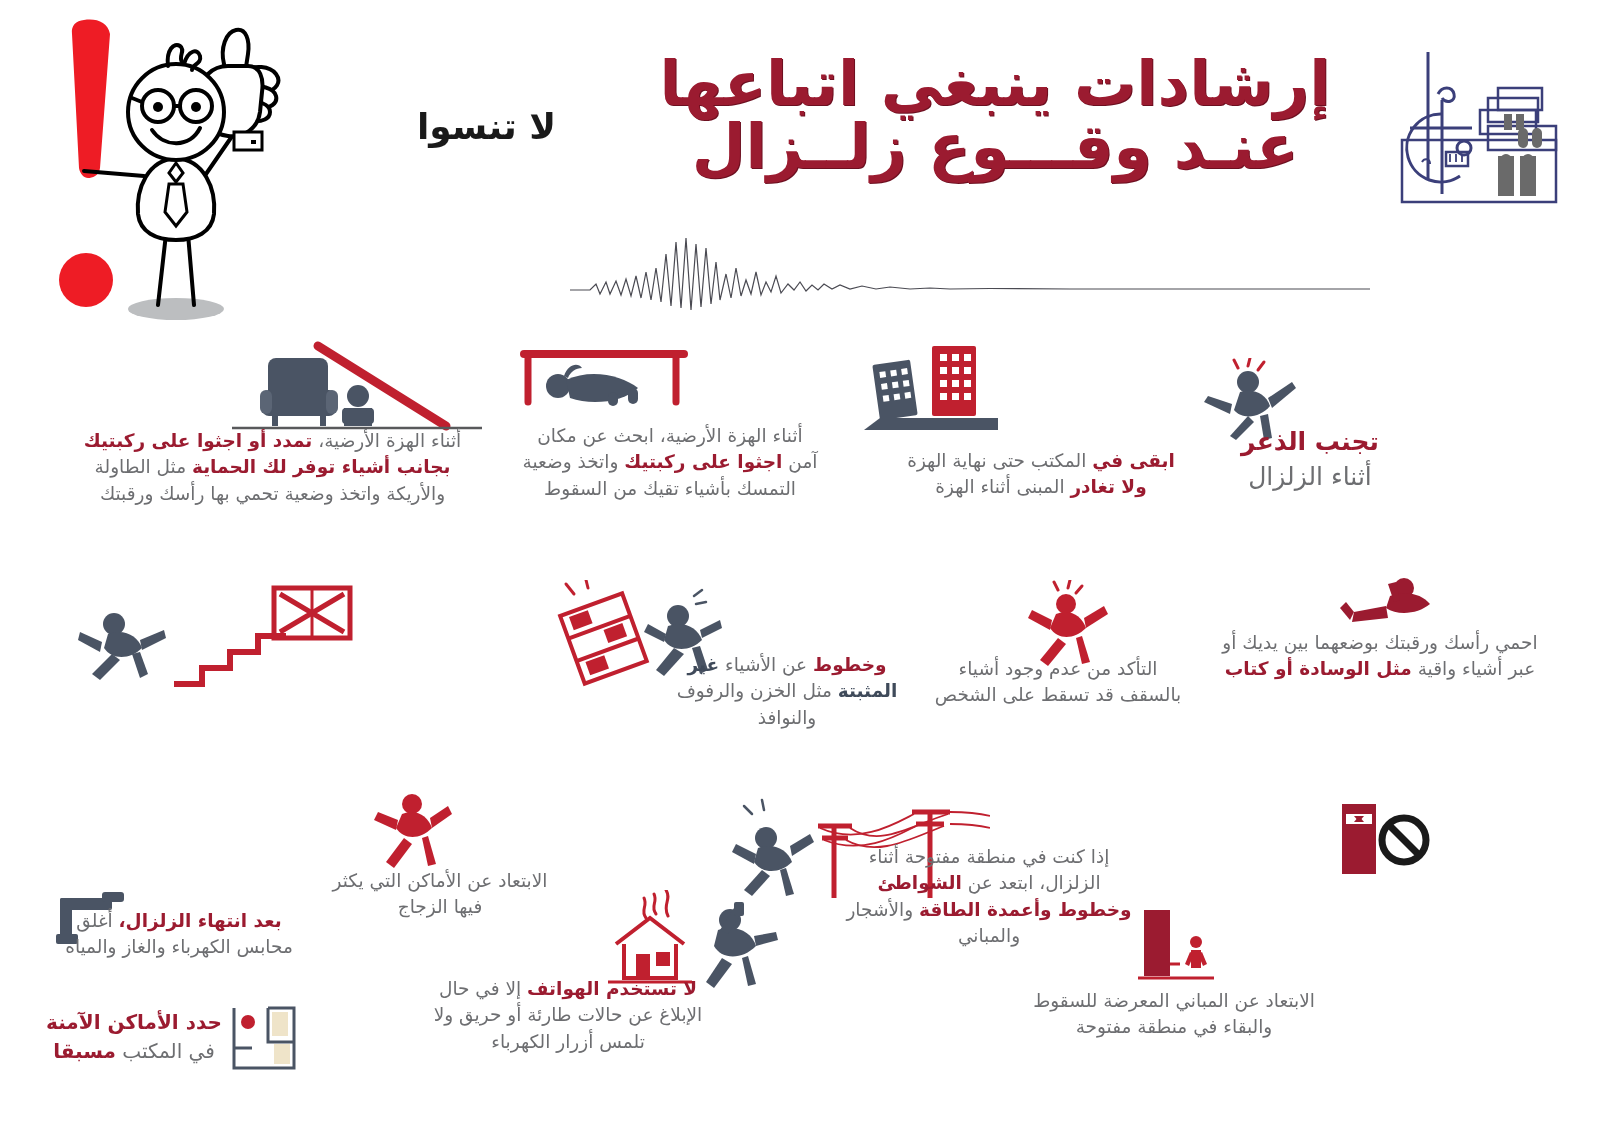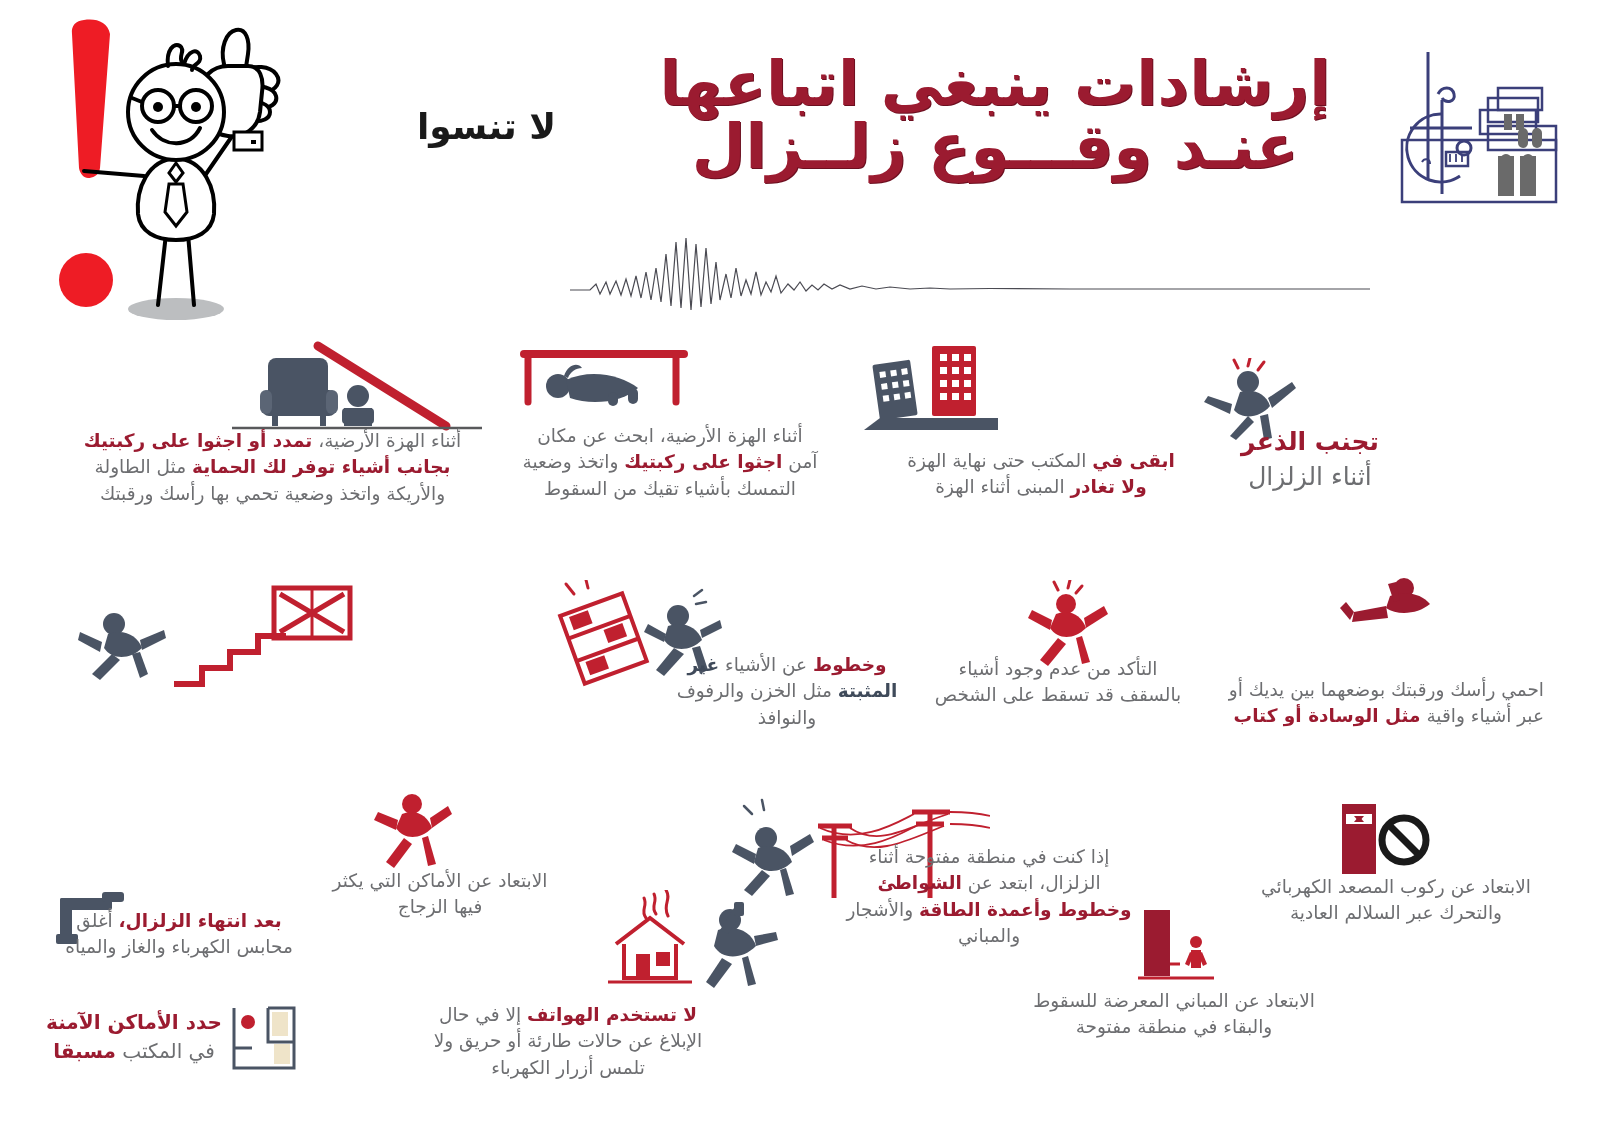--- a/index.html
+++ b/index.html
@@ -342,21 +342,21 @@
     <svg viewBox="0 0 110 80" xmlns="http://www.w3.org/2000/svg">
       <g fill="#9b1b30">
         <circle cx="66" cy="16" r="10"></circle>
         <path d="M52 24 C68 18 84 22 92 32 C80 42 60 44 48 36 Z"></path>
         <path d="M48 34 L16 40 L14 50 L50 46 Z"></path>
         <path d="M16 40 L8 30 L2 36 L12 48 Z"></path>
         <path d="M62 28 L58 10 L50 12 L56 30 Z"></path>
       </g>
     </svg>
   </div>
-  <div class="tip ta-c" style="top:677px;left:1216px;width:328px;text-align:right;">
+  <div class="tip ta-c" style="top:630px;left:1216px;width:328px;">
     <div class="cap">احمي رأسك ورقبتك بوضعهما بين يديك أو عبر أشياء واقية <b>مثل الوسادة أو كتاب</b></div>
   </div>
 
   <div class="art" style="top:788px;left:368px;width:90px;height:90px;">
     <svg viewBox="0 0 90 90" xmlns="http://www.w3.org/2000/svg">
       <g fill="#c0202f">
         <circle cx="44" cy="16" r="10"></circle>
         <path d="M34 26 C48 20 60 28 64 40 C52 52 36 52 28 40 Z"></path>
         <path d="M30 32 L10 24 L6 32 L28 42 Z"></path>
         <path d="M62 30 L80 18 L84 26 L64 40 Z"></path>
@@ -408,23 +408,20 @@
   <div class="art" style="top:800px;left:1328px;width:110px;height:80px;">
     <svg viewBox="0 0 110 80" xmlns="http://www.w3.org/2000/svg">
       <rect x="14" y="4" width="34" height="70" fill="#9b1b30"></rect>
       <rect x="18" y="14" width="26" height="10" fill="#fff"></rect>
       <path d="M31 16 l5 6 h-10 z" fill="#9b1b30"></path>
       <path d="M31 22 l-5 -6 h10 z" fill="#9b1b30"></path>
       <circle cx="76" cy="40" r="22" fill="none" stroke="#1a1a1a" stroke-width="7"></circle>
       <path d="M61 25 L91 55" stroke="#1a1a1a" stroke-width="7"></path>
     </svg>
   </div>
-  <div class="tip ta-c" style="top:874px;left:1236px;width:320px;">
-    <div class="cap">الابتعاد عن ركوب المصعد الكهربائي والتحرك عبر السلالم العادية</div>
-  </div>
 
   <div class="art" style="top:908px;left:1136px;width:80px;height:78px;">
     <svg viewBox="0 0 80 78" xmlns="http://www.w3.org/2000/svg">
       <rect x="8" y="2" width="26" height="66" fill="#9b1b30"></rect>
       <path d="M34 56 L44 56" stroke="#c0202f" stroke-width="3"></path>
       <g fill="#c0202f">
         <circle cx="60" cy="34" r="6"></circle>
         <path d="M55 42 h10 v18 h-10 z"></path>
         <path d="M54 44 l-5 12 l4 2 l5 -12 z"></path>
         <path d="M66 44 l5 12 l-4 2 l-5 -12 z"></path>
@@ -468,21 +465,21 @@
         <circle cx="142" cy="30" r="11"></circle>
         <path d="M130 40 C148 34 164 42 168 56 C154 70 134 70 126 56 Z"></path>
         <path d="M132 40 L146 18 L154 22 L140 44 Z"></path>
         <path d="M166 46 L188 42 L190 50 L168 56 Z"></path>
         <path d="M134 68 L118 92 L126 98 L144 74 Z"></path>
         <path d="M154 68 L160 96 L168 94 L160 66 Z"></path>
       </g>
       <rect x="146" y="12" width="10" height="14" rx="2" fill="#4a5464"></rect>
     </svg>
   </div>
-  <div class="tip ta-c" style="top:1002px;left:418px;width:300px;">
+  <div class="tip ta-c" style="top:976px;left:418px;width:300px;">
     <div class="cap"><b>لا تستخدم الهواتف</b> إلا في حال الإبلاغ عن حالات طارئة أو حريق ولا تلمس أزرار الكهرباء</div>
   </div>
 
   <div class="art" style="top:1002px;left:228px;width:72px;height:72px;">
     <svg viewBox="0 0 72 72" xmlns="http://www.w3.org/2000/svg">
       <g fill="none" stroke="#4a5464" stroke-width="3">
         <path d="M6 6 L6 66 L66 66 L66 6 L40 6"></path>
         <path d="M40 6 L40 40 L66 40"></path>
         <path d="M6 46 L24 46"></path>
       </g>

